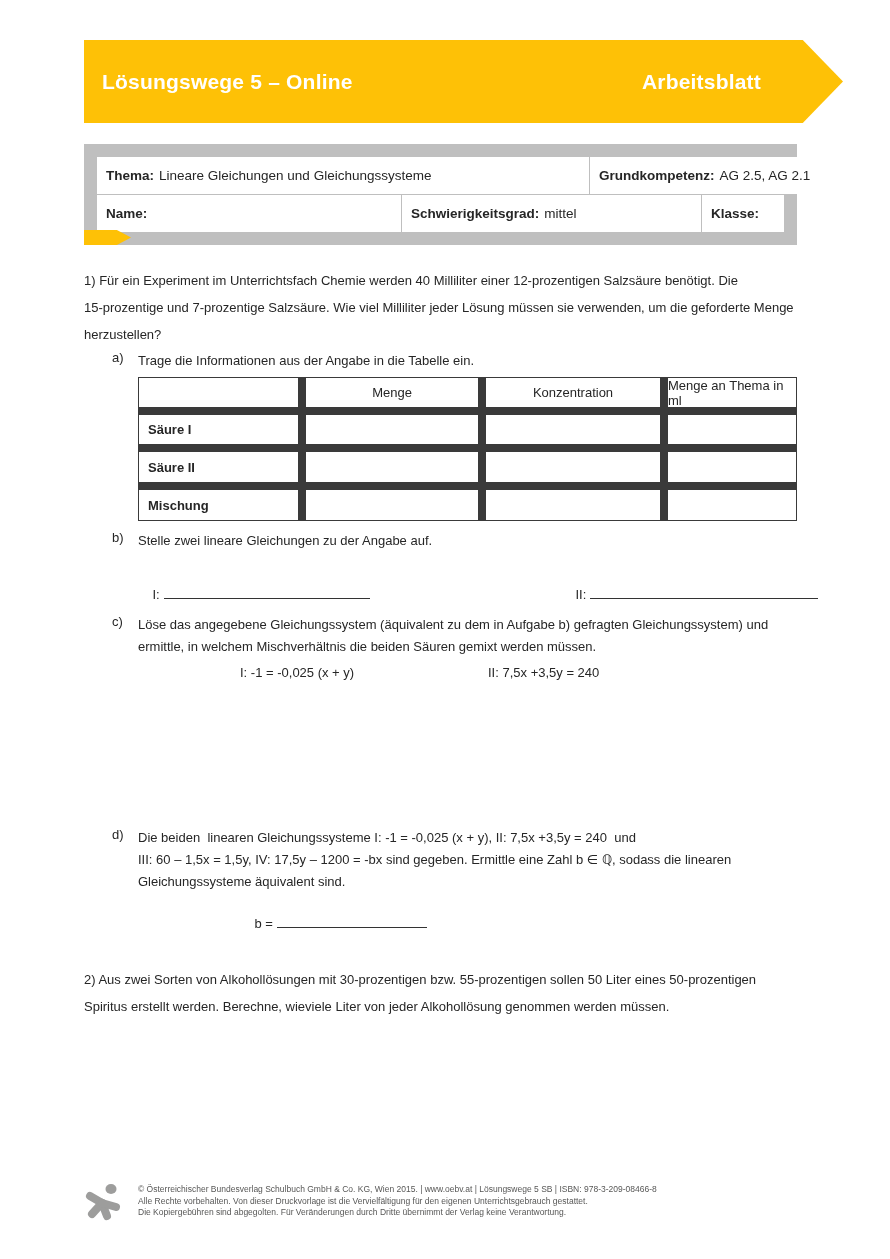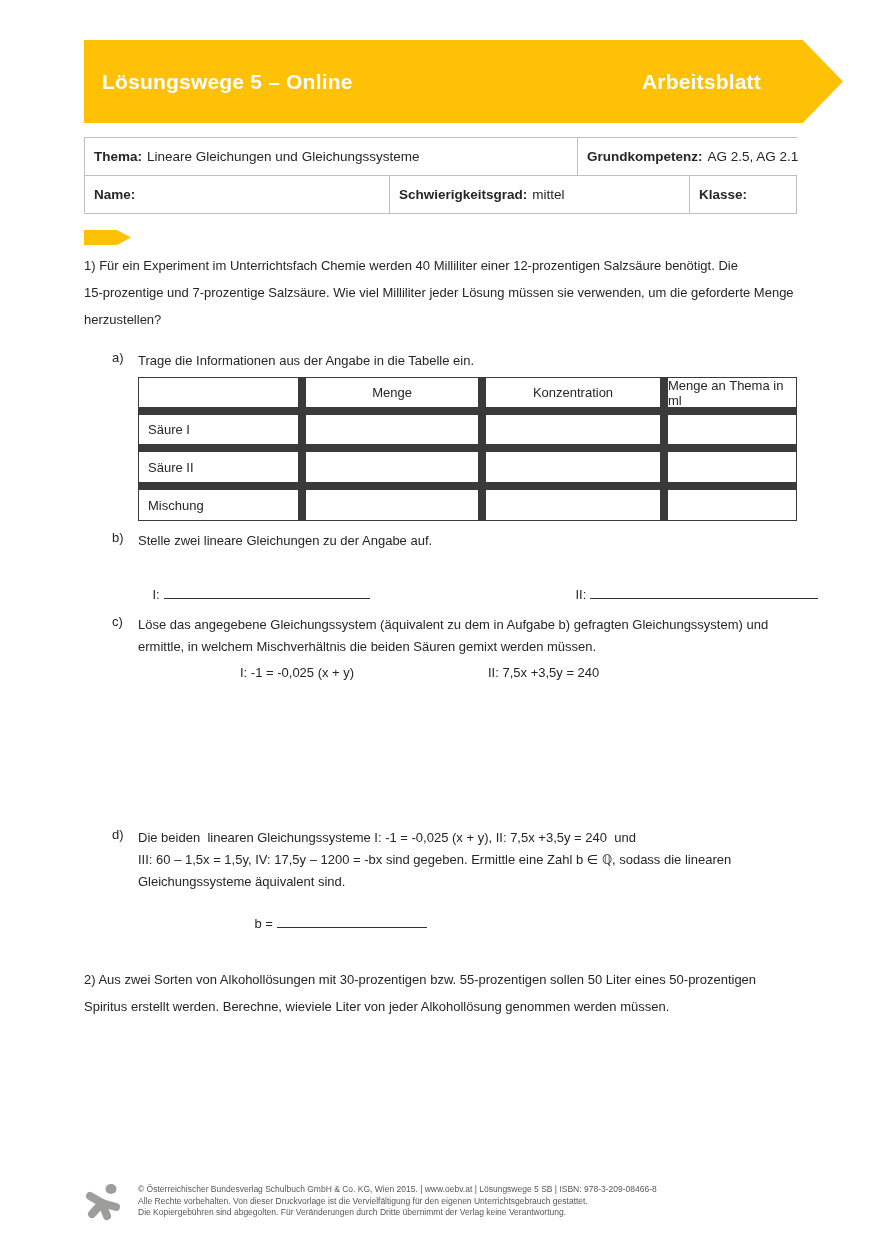--- a/index.html
+++ b/index.html
@@ -19,21 +19,21 @@
   .banner{
     position:absolute;left:84px;top:40px;width:759px;height:83px;
     background:var(--accent);
     clip-path:polygon(0 0,94.7% 0,100% 50%,94.7% 100%,0 100%);
     display:flex;align-items:center;justify-content:space-between;
     padding:0 82px 0 18px;
   }
   .banner span{color:#fff;font-weight:bold;font-size:21px;letter-spacing:.2px;white-space:pre;}
 
   
-  .info-table{position:absolute;left:84px;top:137px;width:713px;background:var(--border-light);padding:1px;}
+  .info-table{position:absolute;left:84px;top:144px;width:713px;background:var(--border-light);padding:13px;}
   .info-row{display:grid;gap:1px;background:var(--border-light);}
   .info-row.r1{grid-template-columns:492px 1fr;}
   .info-row.r2{grid-template-columns:304px 299px 1fr;margin-top:1px;}
   .info-cell{background:#fff;height:37px;display:flex;align-items:center;padding:0 9px;font-size:13.5px;white-space:pre;}
   .info-cell b{font-weight:bold;}
   .info-cell .v{margin-left:5px;}
 
   
   .marker-arrow{
     position:absolute;left:84px;top:230px;width:47px;height:15px;
@@ -45,21 +45,21 @@
   .line{white-space:pre;}
 
   .item{position:absolute;display:flex;font-size:13px;}
   .item-label{width:26px;flex:0 0 26px;}
   .item-text .line{line-height:22px;}
 
   
   .main-table{position:absolute;left:138px;top:377px;width:659px;background:var(--border-dark);padding:1px;display:grid;grid-template-columns:159px 172px 174px 1fr;grid-template-rows:29px 29px 30px 30px;gap:8px;}
   .mt-cell{background:#fff;font-size:13px;display:flex;align-items:center;}
   .mt-head{justify-content:center;}
-  .mt-rowname{padding-left:9px;}
+  .mt-rowname{padding-left:9px;font-weight:bold;}
 
   
   .blank-group{position:absolute;font-size:13px;white-space:pre;}
   .blank{display:inline-block;border-bottom:1px solid #333;height:13px;margin-left:4px;}
   .blank.w1{width:206px;}
   .blank.w2{width:228px;}
   .blank.w3{width:150px;}
 
   .equation{position:absolute;font-size:13px;white-space:pre;}
 
@@ -100,21 +100,21 @@
       </div>
       <div class="info-cell">
         <b>Klasse:</b>
         <span class="v"></span>
       </div>
     </div>
   </div>
 
   <div class="marker-arrow"></div>
 
-  <div class="para" style="left:84px;top:252px;">
+  <div class="para" style="left:84px;top:267px;">
     <div class="line">1) Für ein Experiment im Unterrichtsfach Chemie werden 40 Milliliter einer 12-prozentigen Salzsäure benötigt. Die</div>
     <div class="line">15-prozentige und 7-prozentige Salzsäure. Wie viel Milliliter jeder Lösung müssen sie verwenden, um die geforderte Menge</div>
     <div class="line">herzustellen?</div>
   </div>
 
   <div class="item" style="left:112px;top:350px;">
     <span class="item-label">a)</span>
     <div class="item-text">
         <div class="line">Trage die Informationen aus der Angabe in die Tabelle ein.</div>
       </div>

